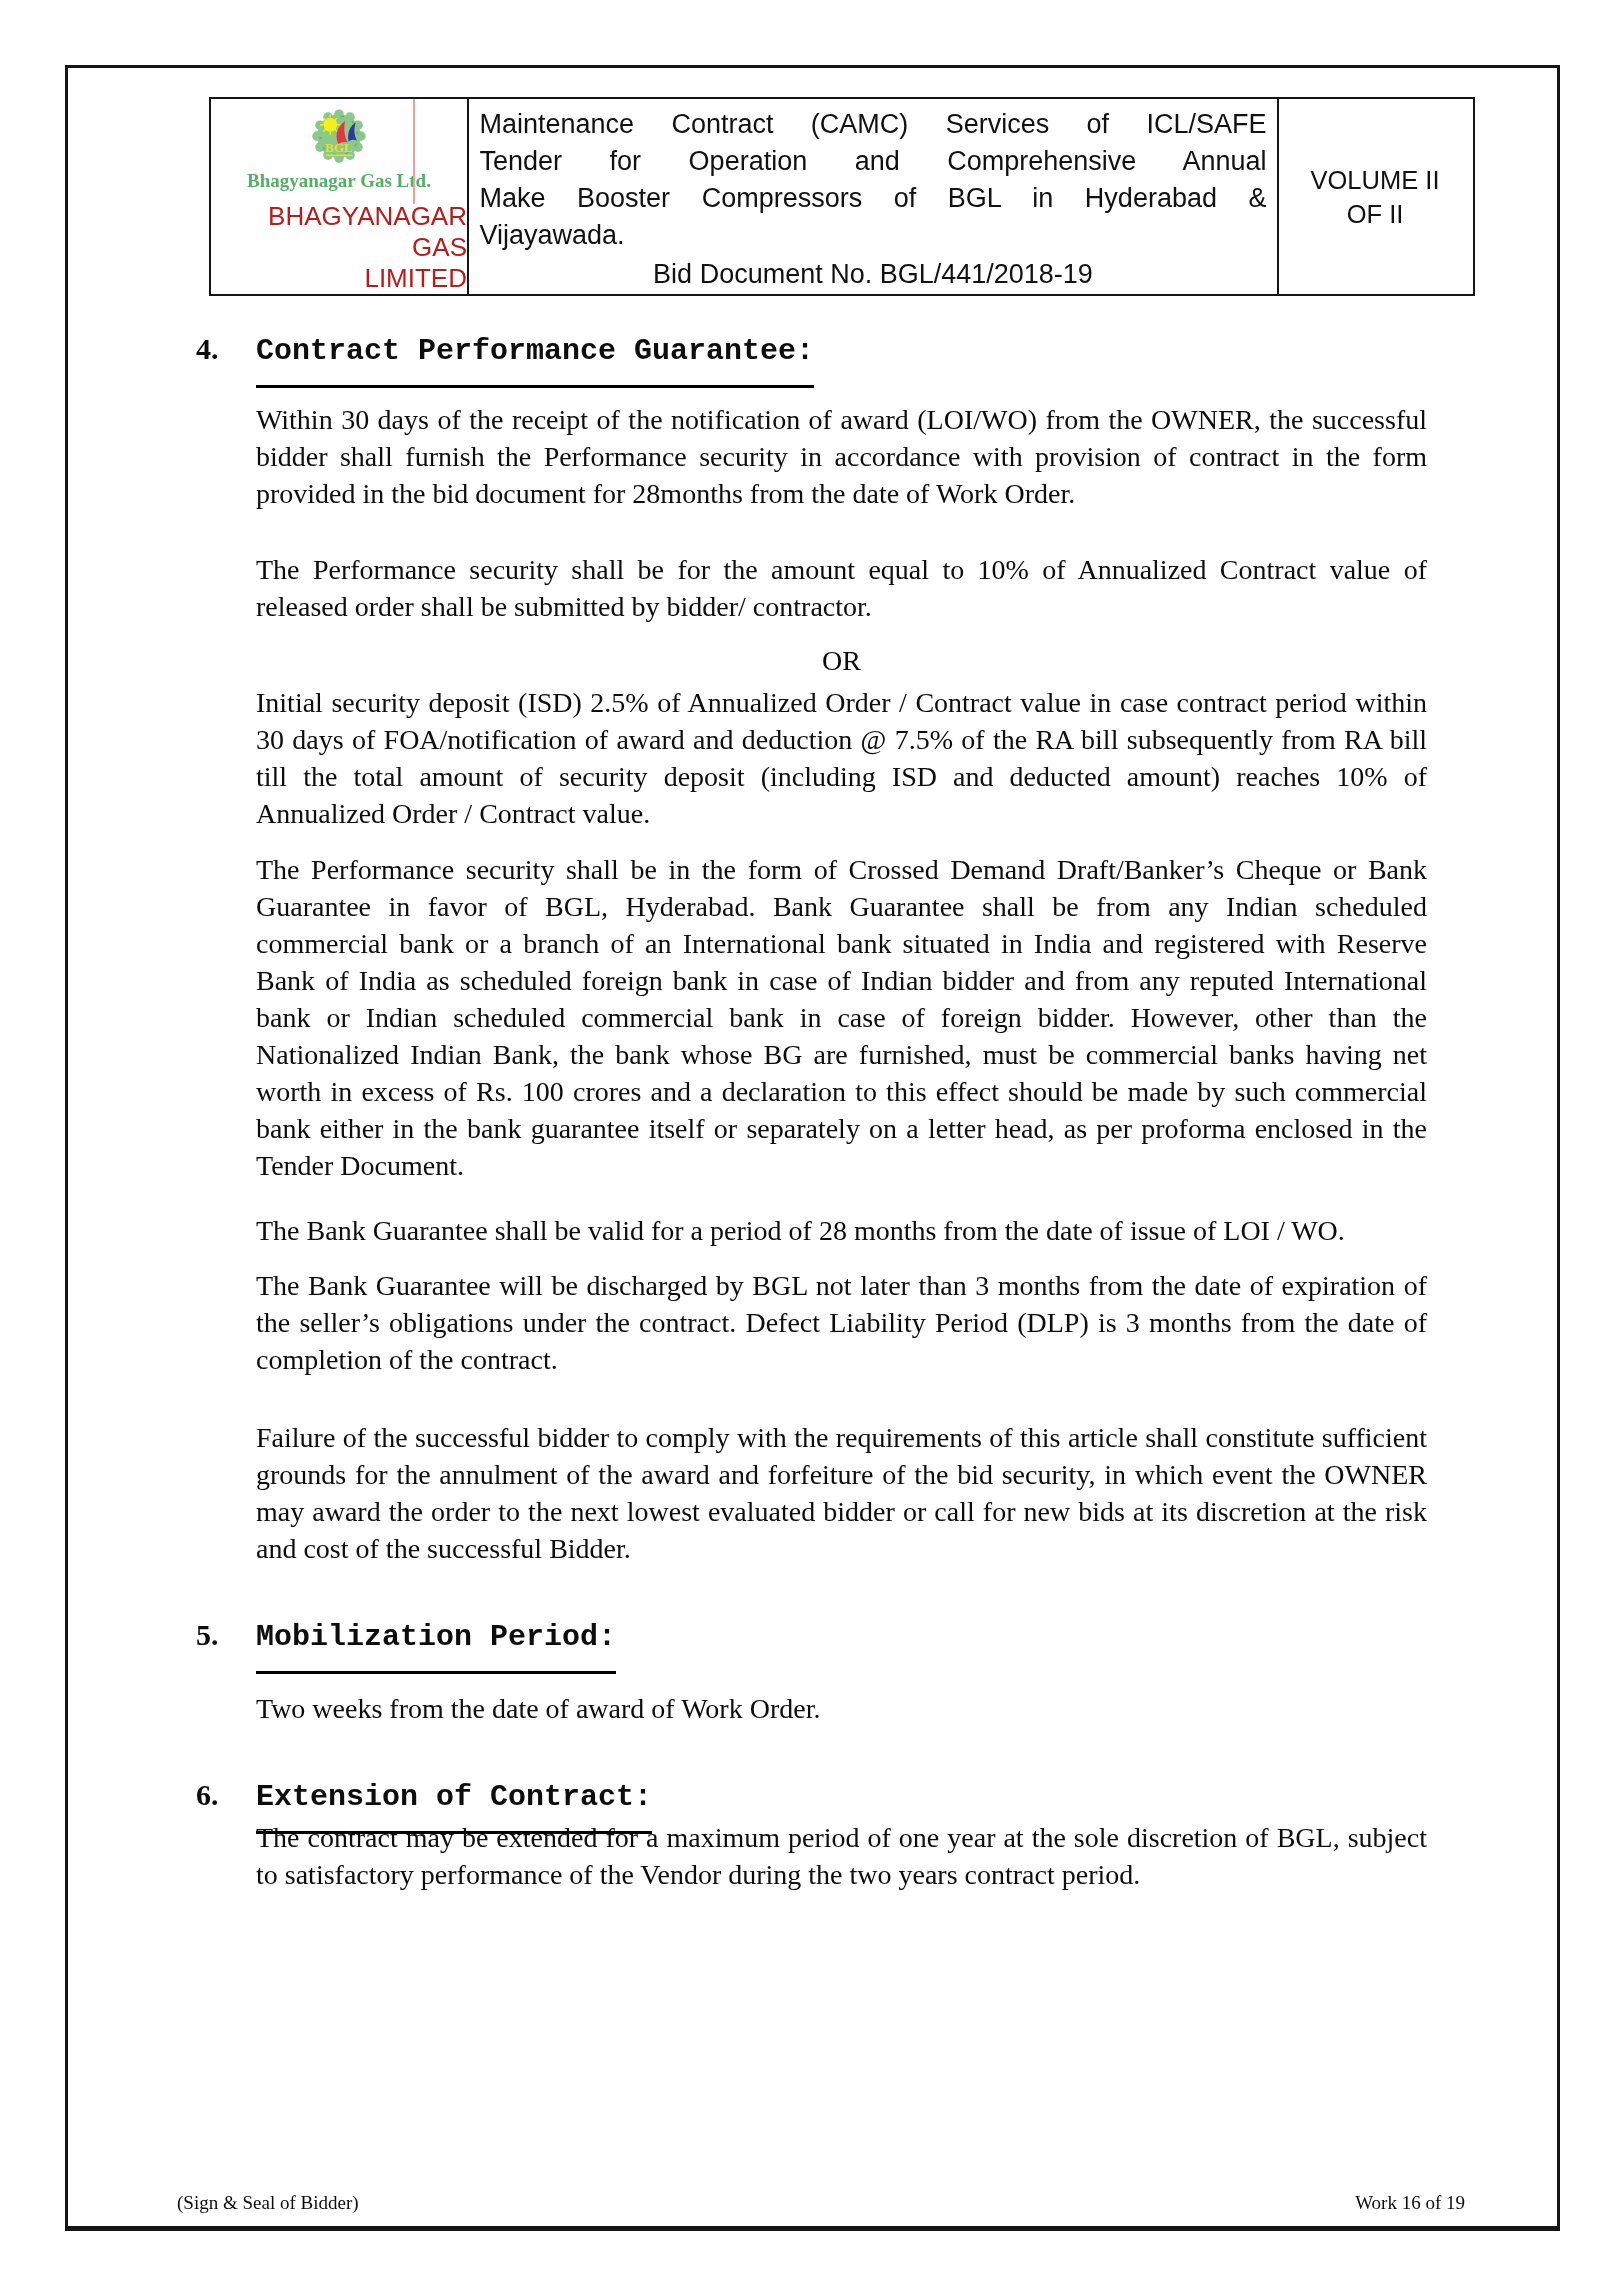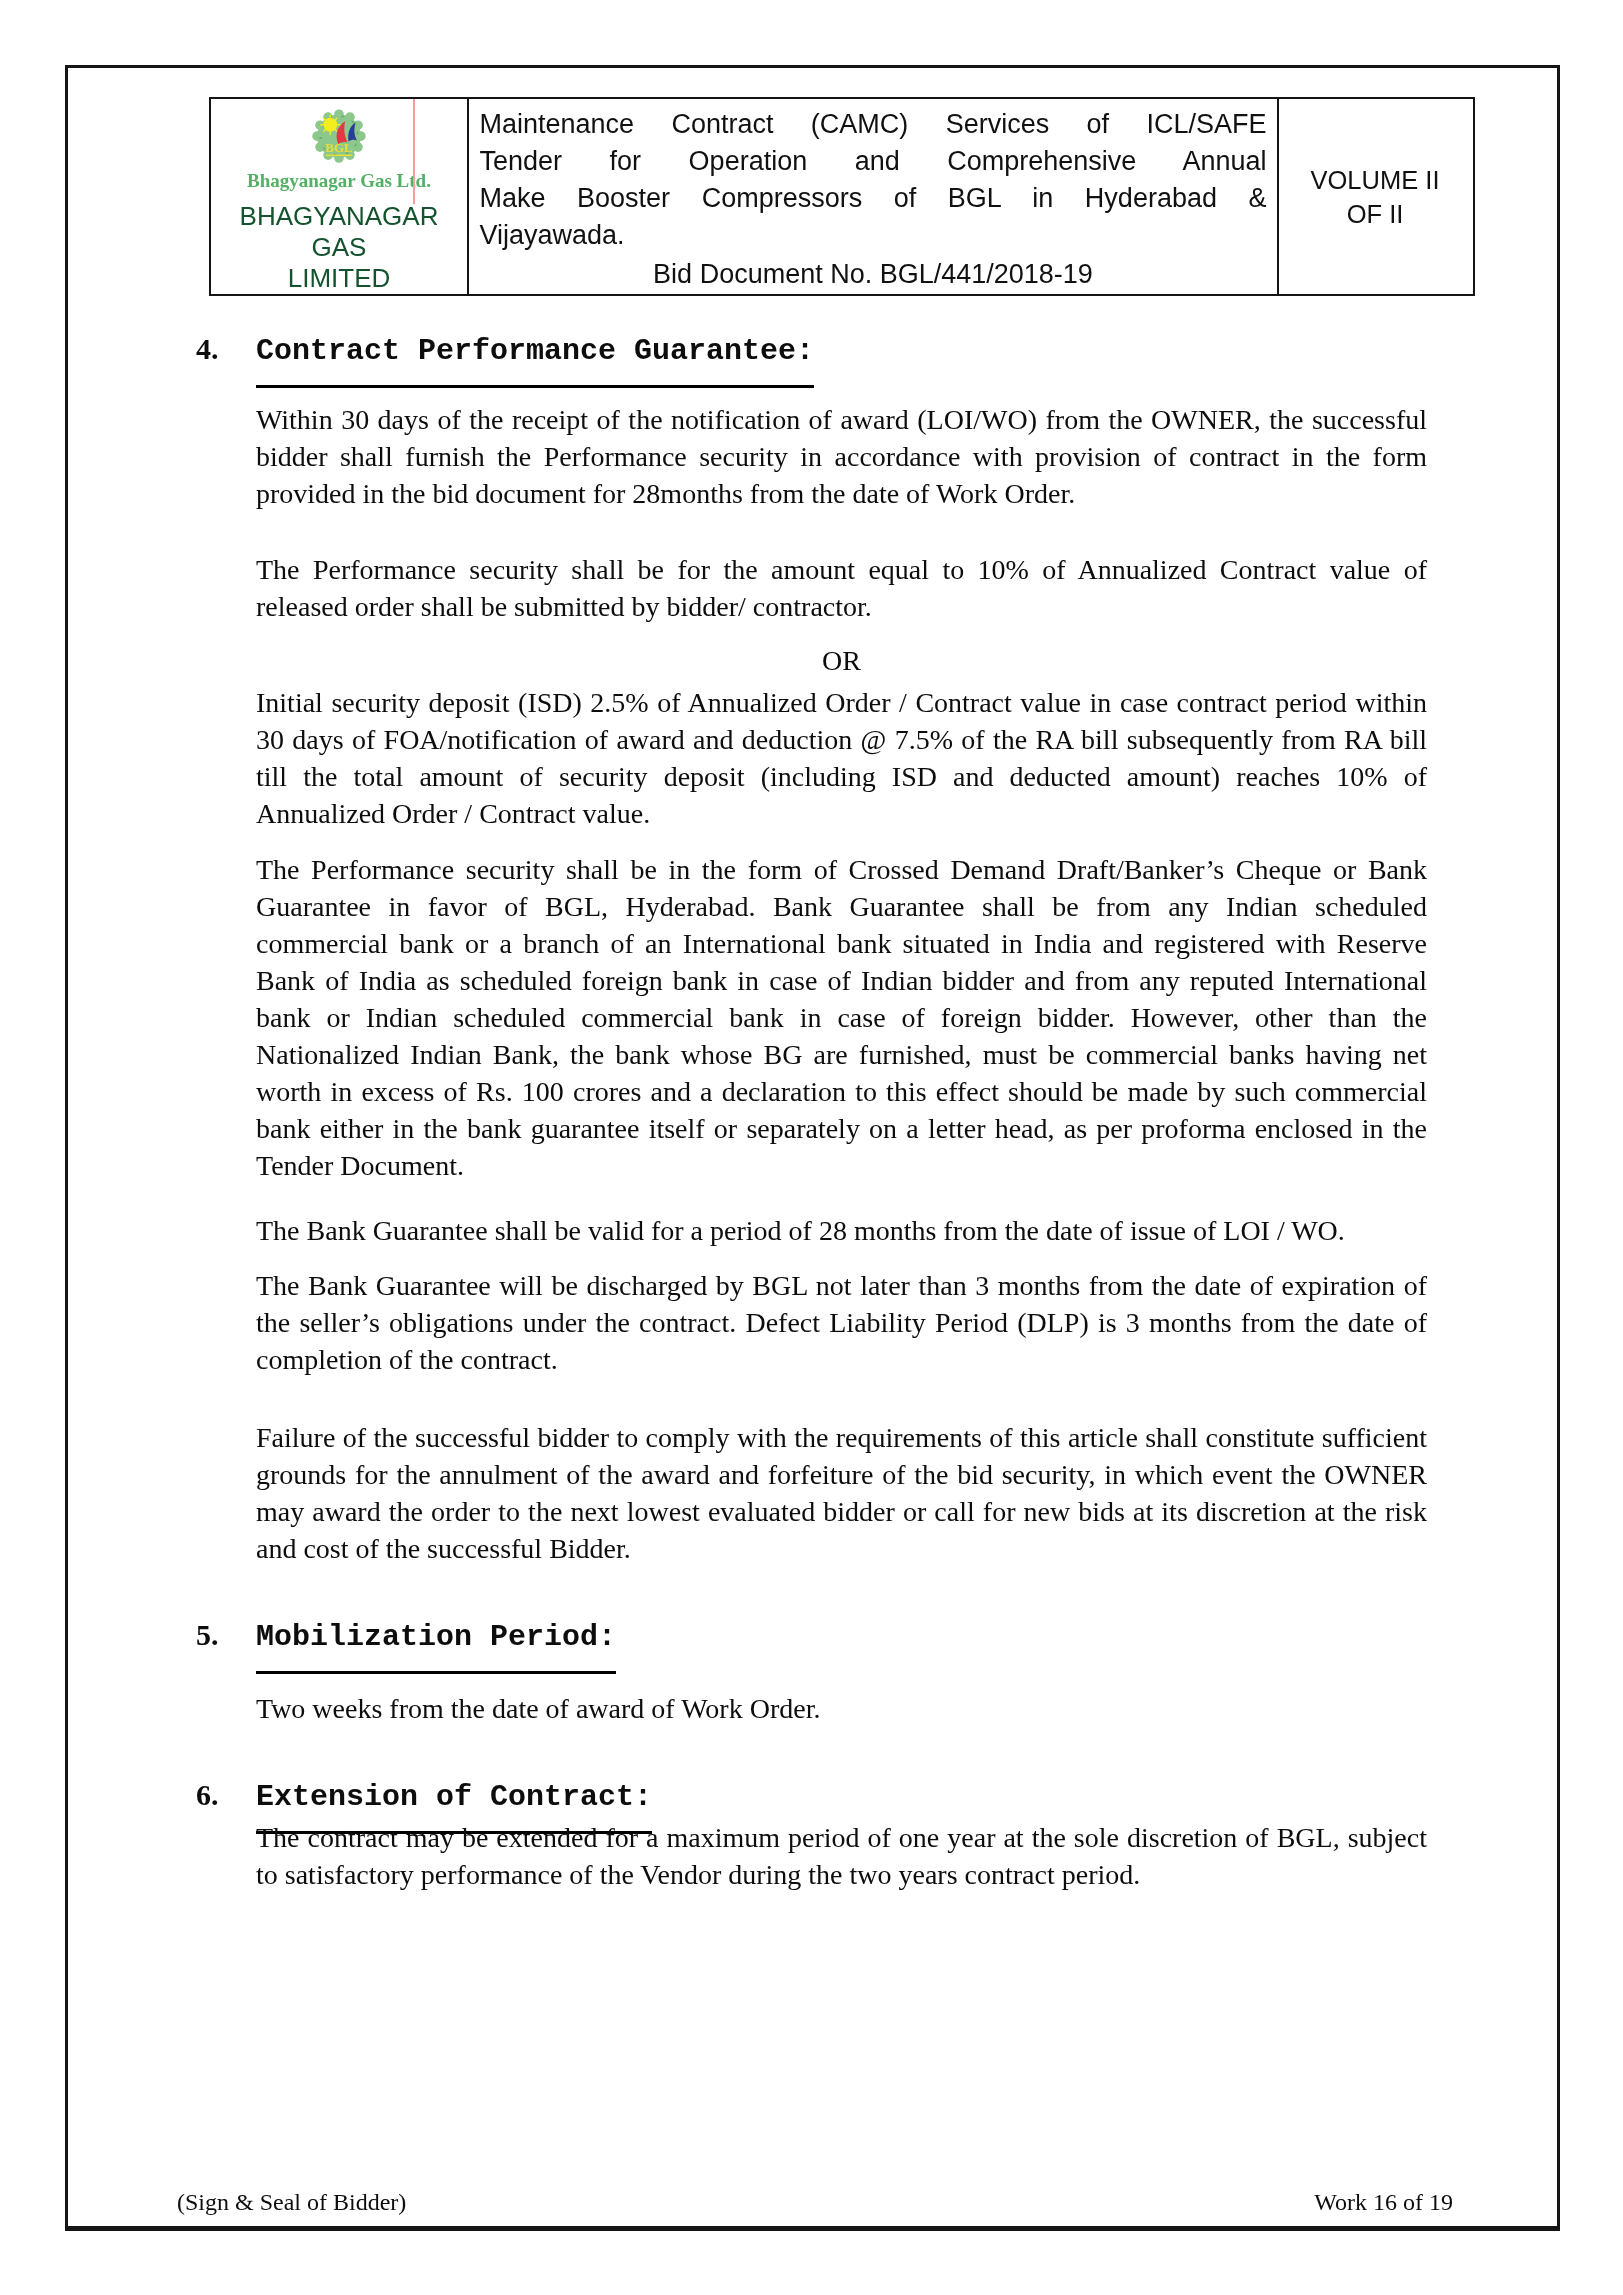--- a/index.html
+++ b/index.html
@@ -25,21 +25,21 @@
   .cell-logo { width:256px; position:relative; display:flex; flex-direction:column; align-items:center; padding-top:10px; }
   .cell-title { width:810px; border-left:2.6px solid #151515; padding:6.5px 10.5px 0 10.5px;
     font-family:"Liberation Sans", sans-serif; font-size:27px; line-height:37px; }
   .cell-volume { width:194px; border-left:2.6px solid #151515; display:flex; align-items:center; justify-content:center;
     font-family:"Liberation Sans", sans-serif; font-size:25.5px; line-height:34px; text-align:center; }
 
   .red-divider { position:absolute; left:202px; top:0; width:2px; height:105px; background:#f59c9c; }
 
   .logo-svg { width:102px; height:86px; display:block; }
   .logo-subtitle { font-family:"Liberation Serif", serif; font-weight:bold; font-size:19px; color:#53b065; margin-top:1.3px; white-space:nowrap; }
-  .company-name { margin-top:9.2px; font-family:"Liberation Sans", sans-serif; font-size:26px; line-height:31px; text-align:center; color:#14532d; }
+  .company-name { margin-top:9.2px; font-family:"Liberation Sans", sans-serif; font-size:26px; line-height:31px; text-align:right; color:#b91c1c; }
 
   .title-line { white-space:nowrap; }
   .title-line.just { white-space:normal; text-align:justify; text-align-last:justify; }
   .bid-doc-line { text-align:center; margin-top:2px; }
 
   
   .body-area { position:absolute; left:196px; top:330px; width:1231px; font-size:28px; line-height:37px; color:#0d0d0d; }
 
   .section + .section { margin-top:49px; }
   .sec-head { font-weight:bold; font-size:30px; line-height:37px; margin-bottom:31px; }
@@ -55,22 +55,22 @@
   .section-4 .block:nth-of-type(4) { margin-top:5.2px;  }
   .section-4 .block:nth-of-type(5) { margin-top:19px; }
   .section-4 .block:nth-of-type(6) { margin-top:27.5px; }
   .section-4 .block:nth-of-type(7) { margin-top:18.3px; }
   .section-4 .block:nth-of-type(8) { margin-top:41px; }
   .section-5 .sec-head { margin-bottom:34px; }
   .section-6 .sec-head { margin-bottom:2.6px; }
 
   
   .footer {
-    position:absolute; left:177px; right:170px; top:2184px;
-    display:flex; justify-content:space-between; font-size:24px; line-height:37px; color:#0d0d0d;
+    position:absolute; left:177px; right:158px; top:2184px;
+    display:flex; justify-content:space-between; font-size:19px; line-height:37px; color:#0d0d0d;
   }
   .footer b { font-weight:normal; }
 </style>
 </head>
 <body>
 
 <div class="page">
 
   <div class="border-rect"></div>
 

